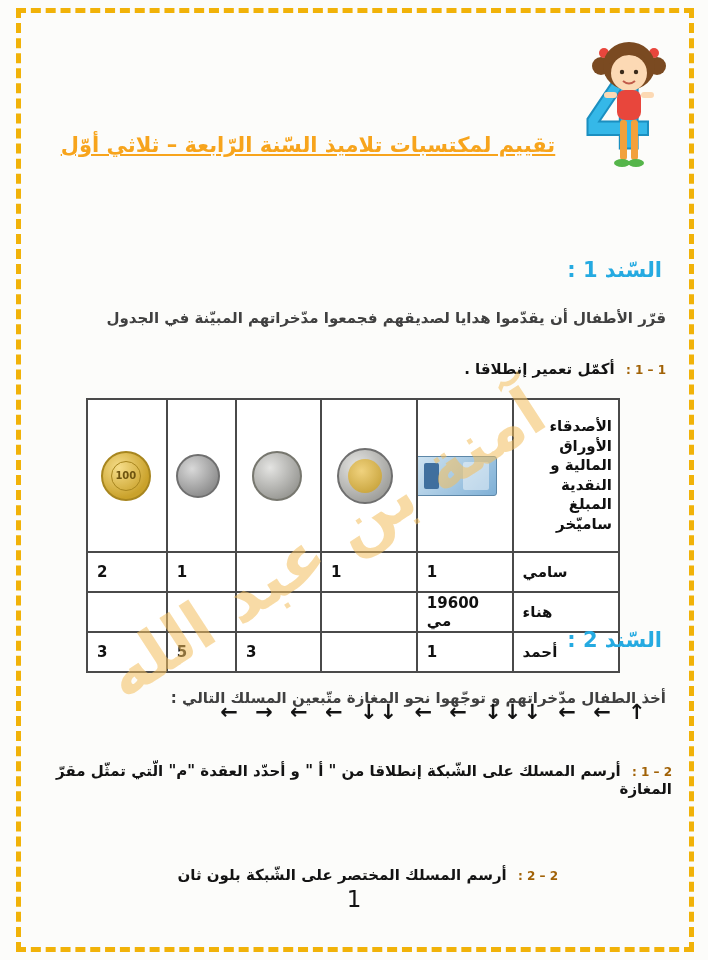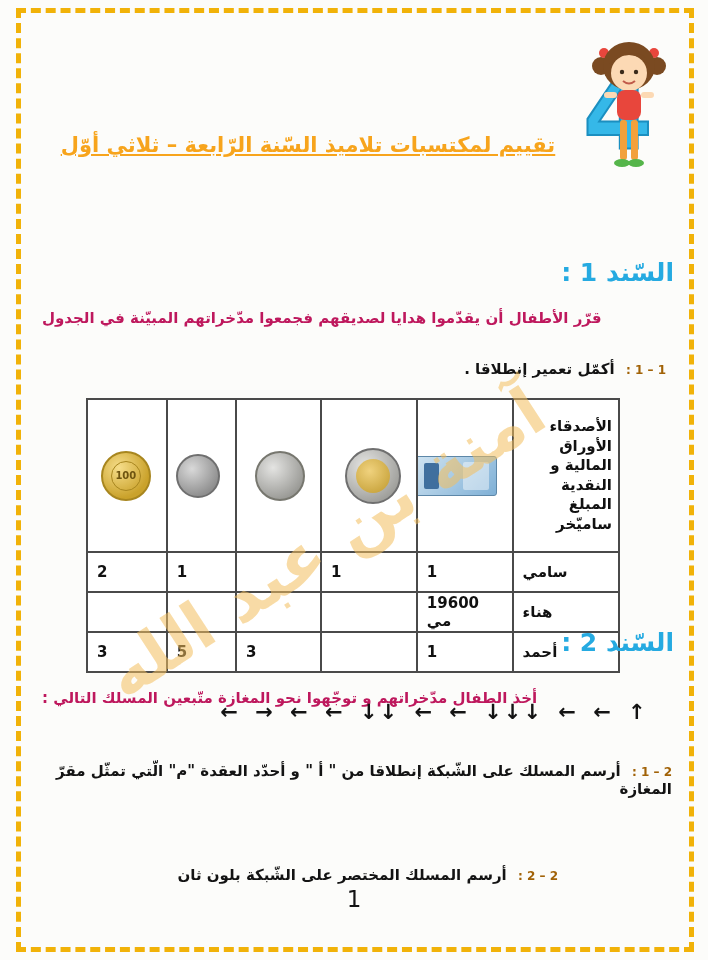--- a/index.html
+++ b/index.html
@@ -4,40 +4,40 @@
 <style>
   html,body{margin:0;padding:0;background:#d9d9d9;font-family:"DejaVu Sans",sans-serif;}
   .page{position:relative;width:708px;height:960px;margin:0 auto;background:#fcfcfa;overflow:hidden;}
   .frame{position:absolute;top:8px;left:16px;right:14px;bottom:8px;border:5px dashed #f1b208;pointer-events:none;}
 
   .illustration{position:absolute;top:26px;right:36px;width:95px;height:150px;}
 
   .title{position:absolute;top:133px;left:58px;right:150px;direction:rtl;text-align:center;
          color:#f7a41c;font-size:21px;font-weight:bold;letter-spacing:.5px;text-decoration:underline;}
 
-  .sec-heading{position:absolute;right:34px;direction:rtl;color:#25aae1;font-size:25px;font-weight:bold;}
+  .sec-heading{position:absolute;right:46px;direction:rtl;color:#25aae1;font-size:21px;font-weight:bold;}
   #sec1{top:258px;}
   #sec2{top:628px;}
 
-  .intro{position:absolute;right:42px;left:42px;direction:rtl;text-align:left;
-         font-weight:bold;color:#be185d;font-size:15px;line-height:1.45;}
+  .intro{position:absolute;right:42px;left:42px;direction:rtl;text-align:right;
+         font-weight:bold;color:#404040;font-size:15px;line-height:1.45;}
   #intro1{top:308px;}
   #intro2{top:680px;margin-top:8px;}
 
   .qline{position:absolute;direction:rtl;text-align:right;font-weight:bold;color:#131313;font-size:15px;}
   .qlabel{color:#a16207;font-size:12px;font-weight:bold;padding-left:6px;}
   #q11{top:360px;right:42px;}
   #q21{top:762px;right:36px;left:30px;}
   #q22{top:866px;right:150px;}
 
   table.money-table{position:absolute;top:398px;left:86px;width:534px;direction:rtl;
          border-collapse:collapse;table-layout:fixed;background:#fff;}
   table.money-table td{border:2px solid #4a4a4a;height:38px;font-weight:bold;font-size:15px;
          color:#111;padding:0 9px;text-align:left;vertical-align:middle;overflow:hidden;}
-  table.money-table tr.hrow td{height:62px;text-align:right;padding:15px;}
+  table.money-table tr.hrow td{height:62px;text-align:left;padding:15px;}
   td.label-cell{text-align:right !important;font-size:13px;line-height:1.3;padding:17px 6px !important;}
   td.name-cell{text-align:center;}
 
   .coin{display:inline-block;border-radius:50%;vertical-align:middle;position:relative;}
   .coin-gold{width:46px;height:46px;background:radial-gradient(circle at 35% 32%,#f6dd8a,#caa22b 70%);border:2px solid #a8861f;}
   .coin-gold .inner{position:absolute;inset:8px;border-radius:50%;border:1px solid #a8861f;
          display:flex;align-items:center;justify-content:center;font-size:10px;color:#6e5410;font-weight:bold;}
   .coin-silver-sm{width:40px;height:40px;background:radial-gradient(circle at 35% 32%,#d9d9d9,#8e8e8e 75%);border:2px solid #6f6f6f;}
   .coin-silver{width:46px;height:46px;background:radial-gradient(circle at 35% 32%,#e4e4e2,#9a9a96 75%);border:2px solid #77776f;}
   .coin-bimetal{width:52px;height:52px;background:radial-gradient(circle at 35% 32%,#e6e6e4,#9b9b97 80%);border:2px solid #6f6f6f;}

